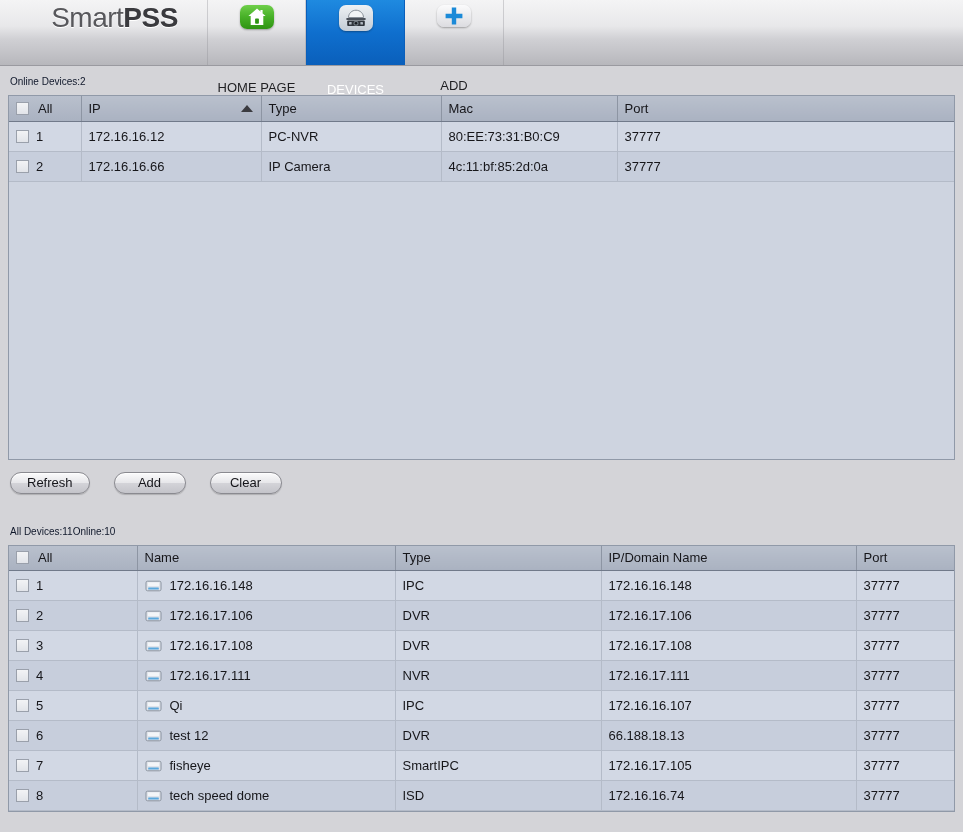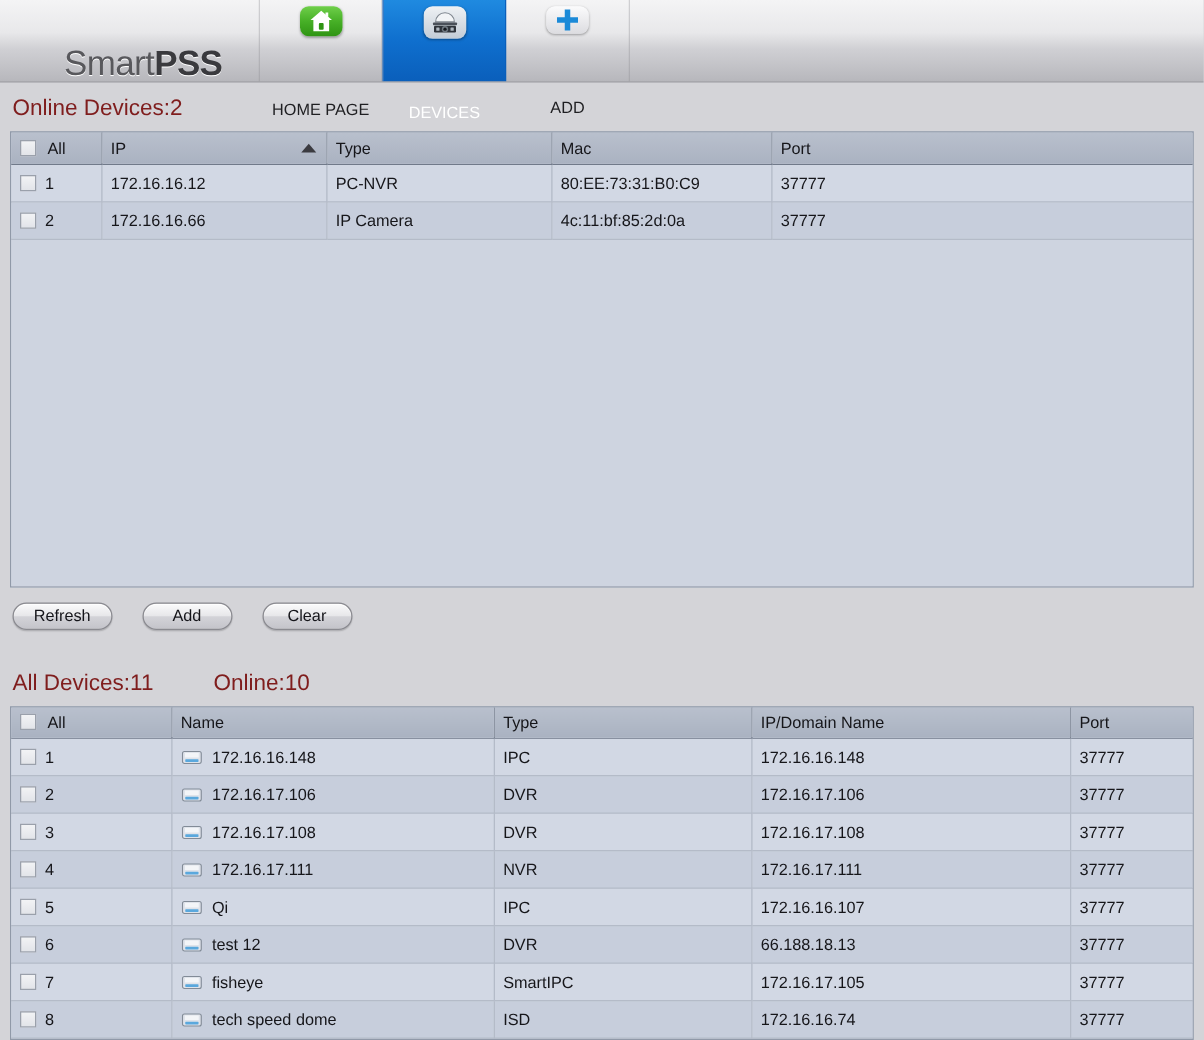--- a/index.html
+++ b/index.html
@@ -29,21 +29,21 @@
     align-items: stretch;
   }
 
   .logo-block {
     width: 207px;
     padding-left: 22px;
     padding-top: 4px;
     display: flex;
     flex-direction: column;
     align-items: center;
-    justify-content: flex-end;
+    justify-content: flex-start;
   }
   .logo-text {
     font-size: 28px;
     letter-spacing: -0.5px;
     line-height: 1;
     color: #58585c;
     text-shadow: 0 1px 0 #fff;
     white-space: nowrap;
   }
   .logo-text b { color: #3a3a3e; font-weight: bold; }
@@ -105,27 +105,27 @@
   .icon-add {
     background: linear-gradient(to bottom, #fbfbfc 0%, #dcdce0 100%);
   }
 
   .header-filler { flex: 1; }
 
   
   .content { padding: 0 8px; }
 
   .status-line {
-    font-size: 18px;
-    color: #7f1d1d;
+    font-size: 10px;
+    color: #0f172a;
     padding: 10px 2px 8px 2px;
     display: flex;
     white-space: nowrap;
   }
-  .status-line .second { margin-left: 48px; }
+  .status-line .second { }
 
   
   .grid {
     width: 947px;
     border: 1px solid #9099a8;
     background: #ced4e0;
   }
 
   table { border-collapse: collapse; width: 100%; table-layout: fixed; }
 

